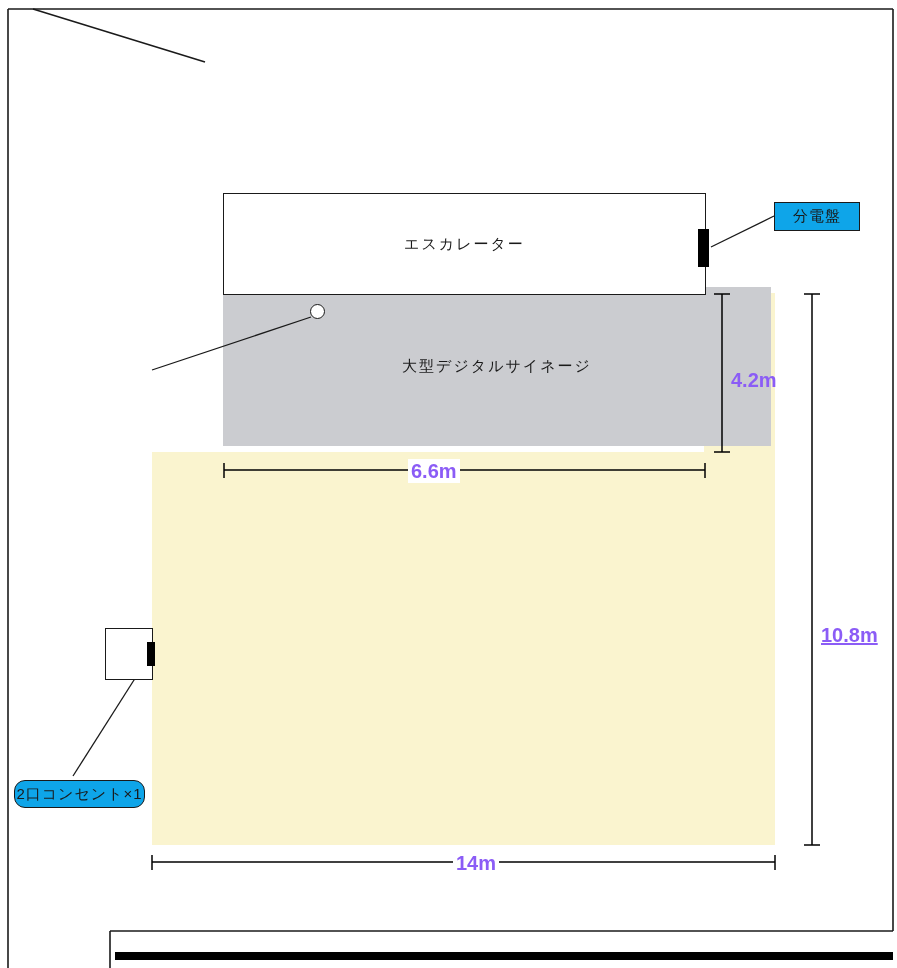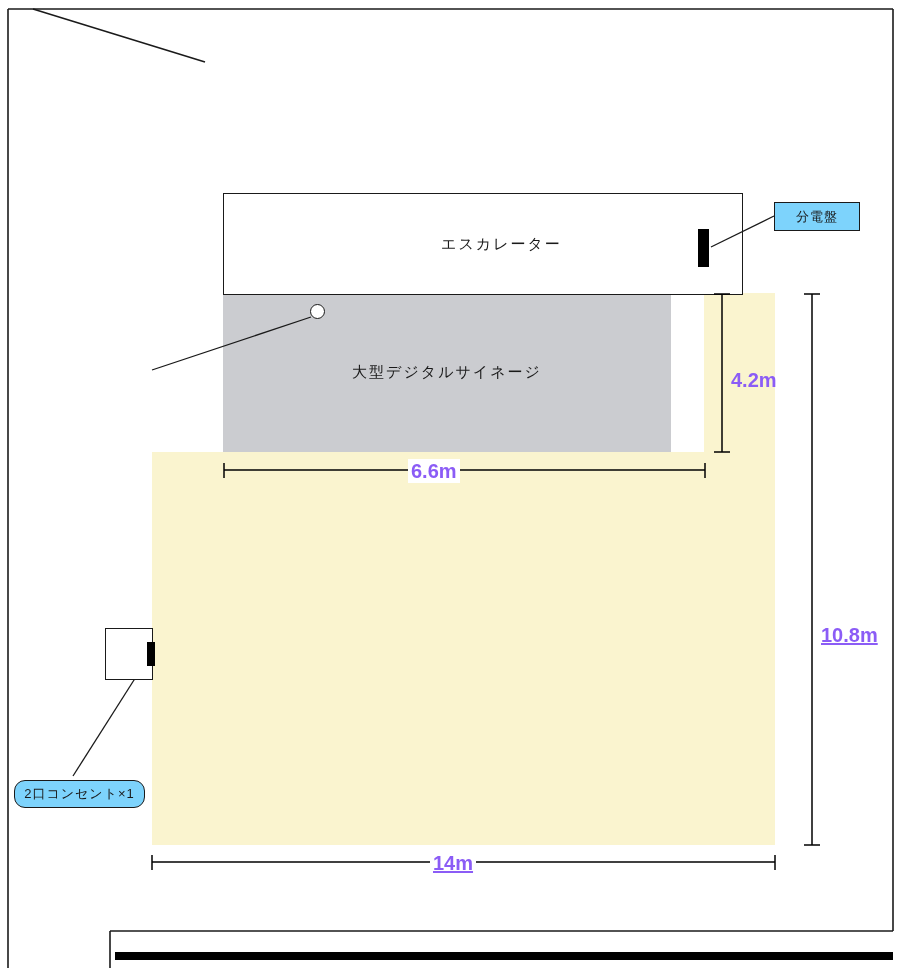--- a/index.html
+++ b/index.html
@@ -14,23 +14,23 @@
     overflow:hidden;
   }
   .abs{position:absolute;}
   .area-yellow{background:var(--event-area-fill);}
   .area-gray{background:var(--signage-fill);}
   .room-label{
     display:flex;align-items:center;justify-content:center;
     font-size:15px;letter-spacing:2px;color:#1a1a1a;text-align:center;
   }
   .callout-box{
-    background:#7dd3fc;border:1.6px solid var(--line);
+    background:#0ea5e9;border:1.6px solid var(--line);
     display:flex;align-items:center;justify-content:center;
-    font-size:13px;letter-spacing:1px;z-index:6;
+    font-size:15px;letter-spacing:1px;z-index:6;
   }
   .dim-label{
     font-size:20px;font-weight:bold;color:#8b5cf6;z-index:5;line-height:1;
     padding:2px 3px;
   }
   .dim-label.on-line{background:#ffffff;}
   .marker-black{background:#000;z-index:4;}
   .outlet-circle{
     width:13px;height:13px;border-radius:50%;
     border:1.6px solid var(--line);background:#fff;z-index:4;
@@ -48,25 +48,25 @@
   svg .dim{stroke:#000;stroke-width:1.5;fill:none;}
 </style>
 </head>
 <body>
 
 <div id="canvas">
 
   <div class="abs area-yellow" style="left:704px;top:293px;width:71px;height:552px;"></div>
   <div class="abs area-yellow" style="left:152px;top:452px;width:623px;height:393px;"></div>
 
-  <div class="abs area-gray room-label" style="left:223px;top:293px;width:448px;height:159px;">
+  <div class="abs area-gray room-label" style="left:223px;top:287px;width:548px;height:159px;">
     <span>大型デジタルサイネージ</span>
   </div>
 
-  <div class="abs escalator room-label" style="left:223px;top:193px;width:481px;height:100px;padding-left:37px;">
+  <div class="abs escalator room-label" style="left:223px;top:193px;width:481px;height:100px;">
     <span>エスカレーター</span>
   </div>
 
   <svg class="overlay" width="897" height="968" viewBox="0 0 897 968">
 
     <line class="wall" x1="8" y1="9" x2="893" y2="9"></line>
     <line class="wall" x1="893" y1="9" x2="893" y2="931"></line>
     <line class="wall" x1="8" y1="9" x2="8" y2="968"></line>
     <line class="wall" x1="33" y1="9" x2="205" y2="62"></line>
     <line class="wall" x1="110" y1="931" x2="893" y2="931"></line>
@@ -109,15 +109,15 @@
   <div class="abs callout-box" style="left:14px;top:780px;width:129px;height:26px;border-radius:11px;">
     <span>2口コンセント×1</span>
   </div>
 
   <div class="abs dim-label" style="left:728px;top:368px;">4.2m</div>
 
   <div class="abs dim-label on-line" style="left:408px;top:459px;">6.6m</div>
 
   <div class="abs dim-label" style="left:818px;top:623px;text-decoration:underline;">10.8m</div>
 
-  <div class="abs dim-label on-line" style="left:430px;top:851px;text-decoration:underline;">14m</div>
+  <div class="abs dim-label on-line" style="left:453px;top:851px;">14m</div>
 
 </div>
 
 </body></html>

